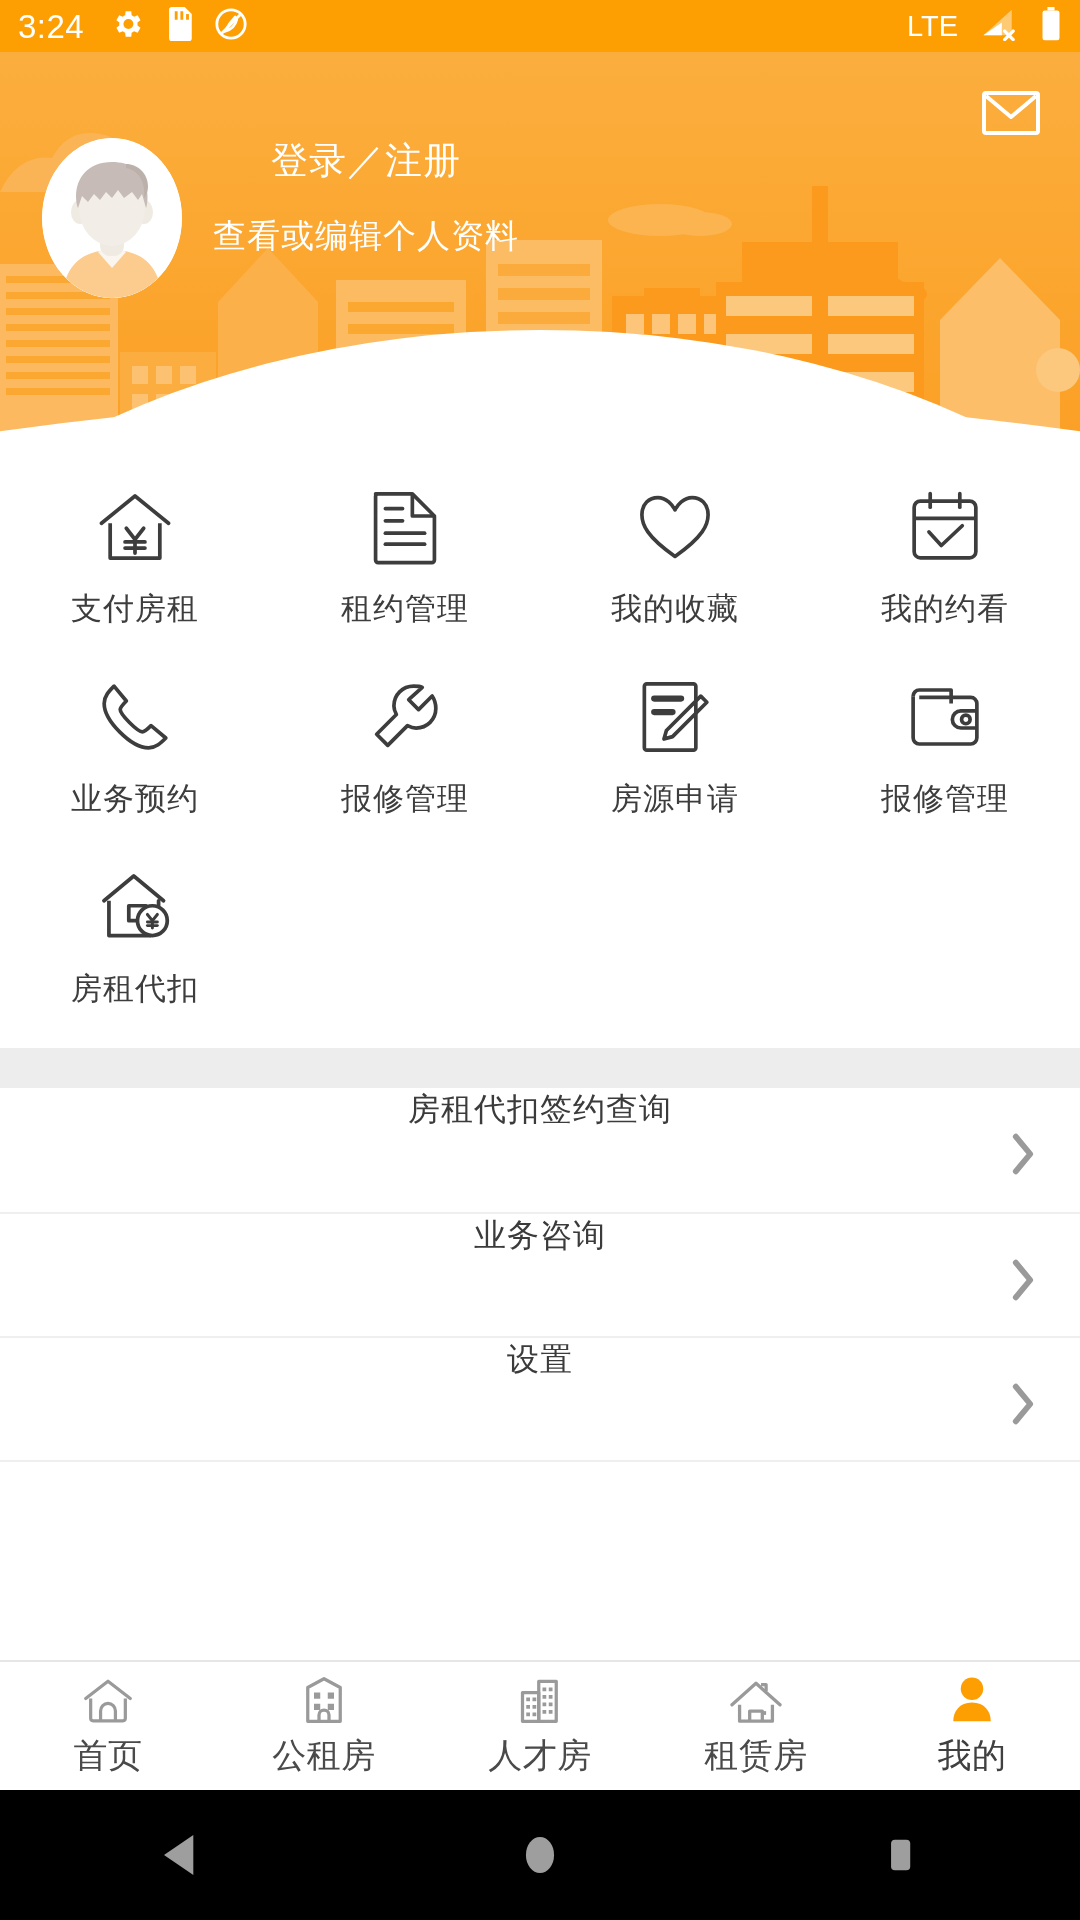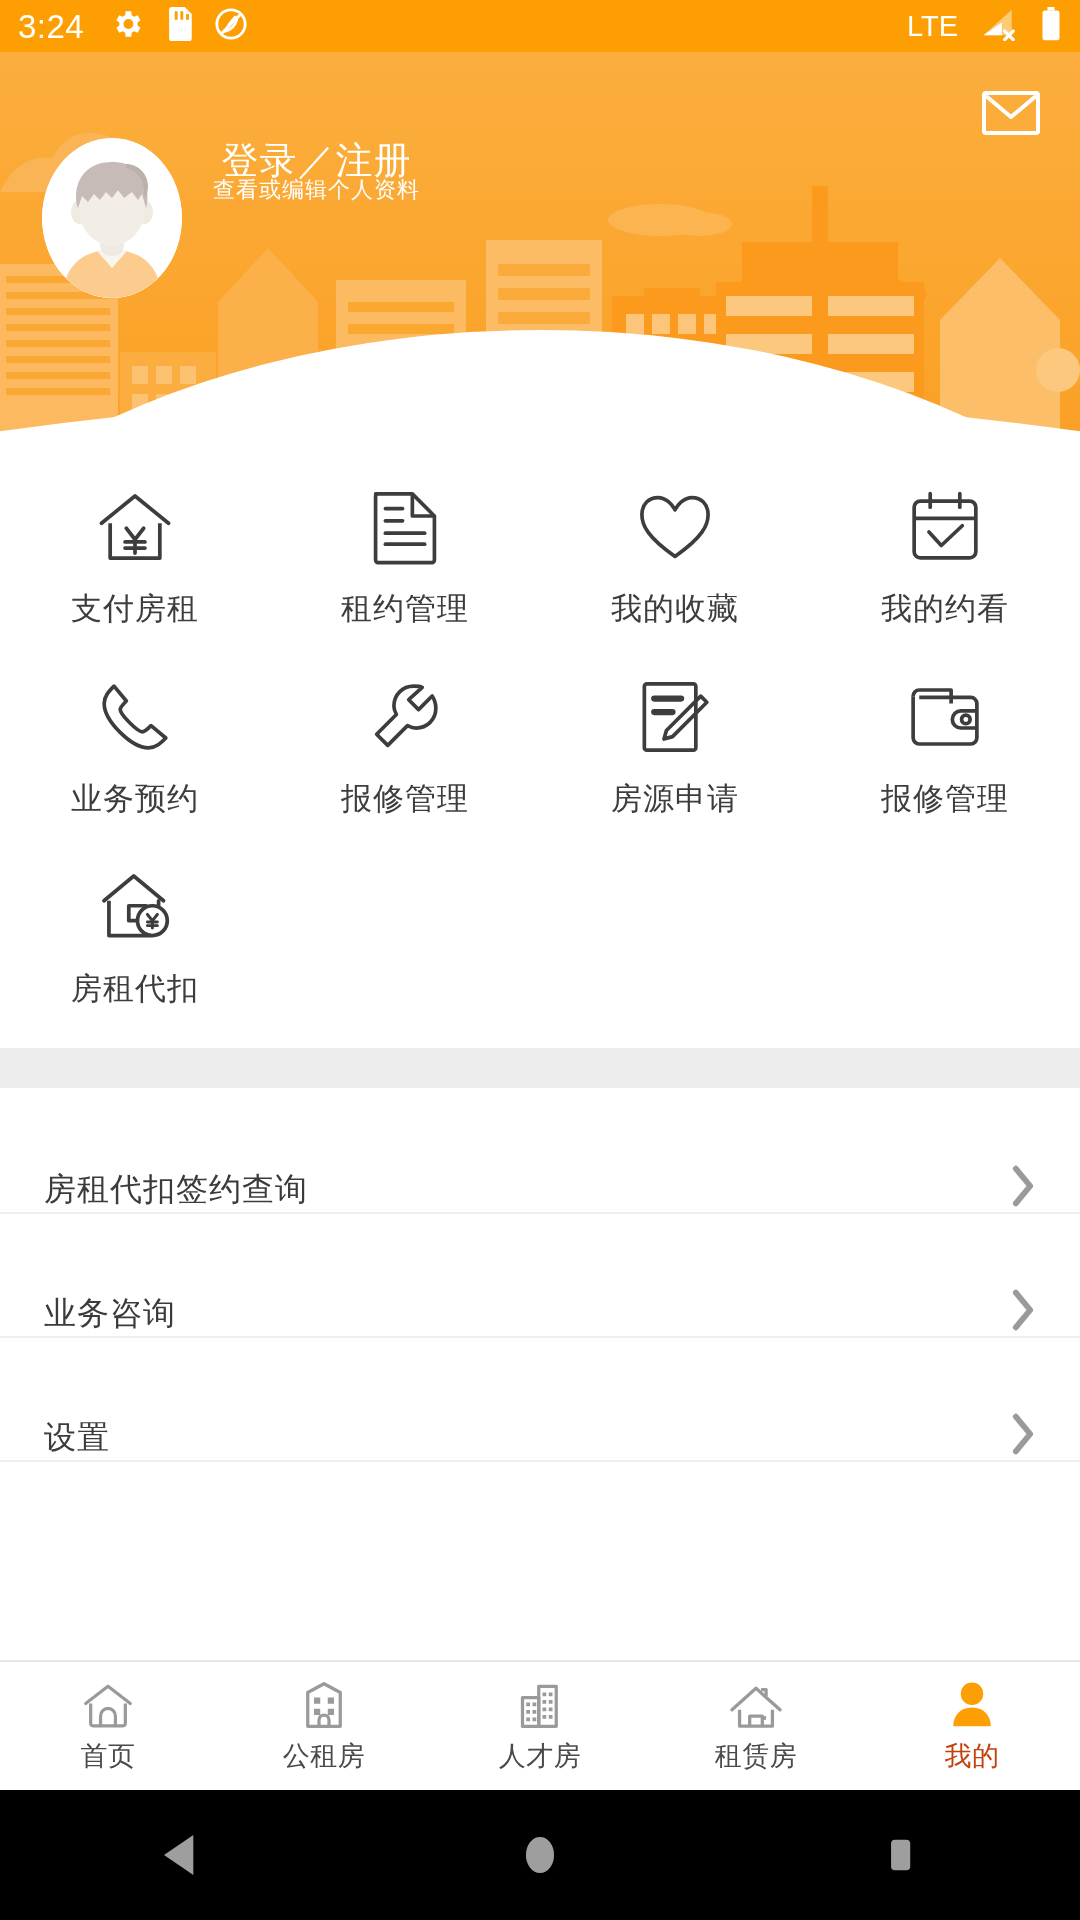--- a/index.html
+++ b/index.html
@@ -33,21 +33,21 @@
     background:#ffffff; border-radius:50% 50% 0 0 / 100% 100% 0 0;
   }
   .avatar{
     position:absolute; left:42px; top:86px; width:140px; height:160px;
     border-radius:50%; background:#ffffff; overflow:hidden;
     display:flex; align-items:flex-end; justify-content:center;
   }
   .av-svg{ width:140px; height:160px; display:block; }
   .hdr-text{ position:absolute; left:213px; top:90px; }
   .hdr-title{ color:#ffffff; font-size:37px; line-height:1; letter-spacing:1px;text-align:center; }
-  .hdr-sub{ color:#ffffff; font-size:22px; line-height:1; letter-spacing:1px; }
+  .hdr-sub{ color:#ffffff; font-size:33px; line-height:1; margin-top:40px; letter-spacing:1px; }
   .mail-btn{
     position:absolute; right:38px; top:36px; width:62px; height:50px;
     display:flex; align-items:center; justify-content:center;
   }
 
   
   .grid{
     position:absolute; top:440px; left:0; width:1080px;
     display:flex; flex-wrap:wrap; padding-top:24px;
   }
@@ -58,41 +58,41 @@
   }
   .tile-icon{ height:78px; display:flex; align-items:center; justify-content:center; }
   .tile-label{ margin-top:22px; font-size:31px; color:#3d3d3d; letter-spacing:1px; }
 
   
   .band{ position:absolute; top:1048px; left:0; width:1080px; height:40px; background:#EDEDED; }
 
   
   .list{ position:absolute; top:1088px; left:0; width:1080px; background:#fff; }
   .row{
-    position:relative; height:124px; display:flex; align-items:flex-end;
-    padding:0 44px; background:#fff;
+    position:relative; height:124px; display:flex; align-items:center;
+    padding:0 44px; background:#fff;flex-direction:column;
   }
   .row + .row{ border-top:2px solid #EFEFEF; }
   .list { border-bottom:2px solid #EFEFEF; }
   .row-label{ font-size:32px; color:#3b3b3b; letter-spacing:1px; }
   .chev{ margin-left:auto; }
 
   
   .tabbar{
     position:absolute; left:0; bottom:130px; width:1080px; height:130px;
     background:#fff; border-top:2px solid #E6E6E6;
     display:flex; align-items:center;
   }
   .tab{
     flex:1; height:130px; display:flex; flex-direction:column;
     align-items:center; justify-content:center; gap:8px;
   }
   .tab-icon{ height:52px; display:flex; align-items:flex-end; justify-content:center; }
-  .tab-label{ font-size:27px; color:#4a4a4a; letter-spacing:.5px; }
-  .tab.active .tab-label{ color:#c2410c; }
+  .tab-label{ font-size:34px; color:#4a4a4a; letter-spacing:.5px; }
+  .tab.active .tab-label{ color:#404040; }
 
   
   .androidnav{
     position:absolute; left:0; bottom:0; width:1080px; height:130px;
     background:#000; display:flex; align-items:center; justify-content:space-around;
   }
   .nav-btn{ width:120px; height:130px; display:flex; align-items:center; justify-content:center; }
 </style>
 </head>
 <body>

